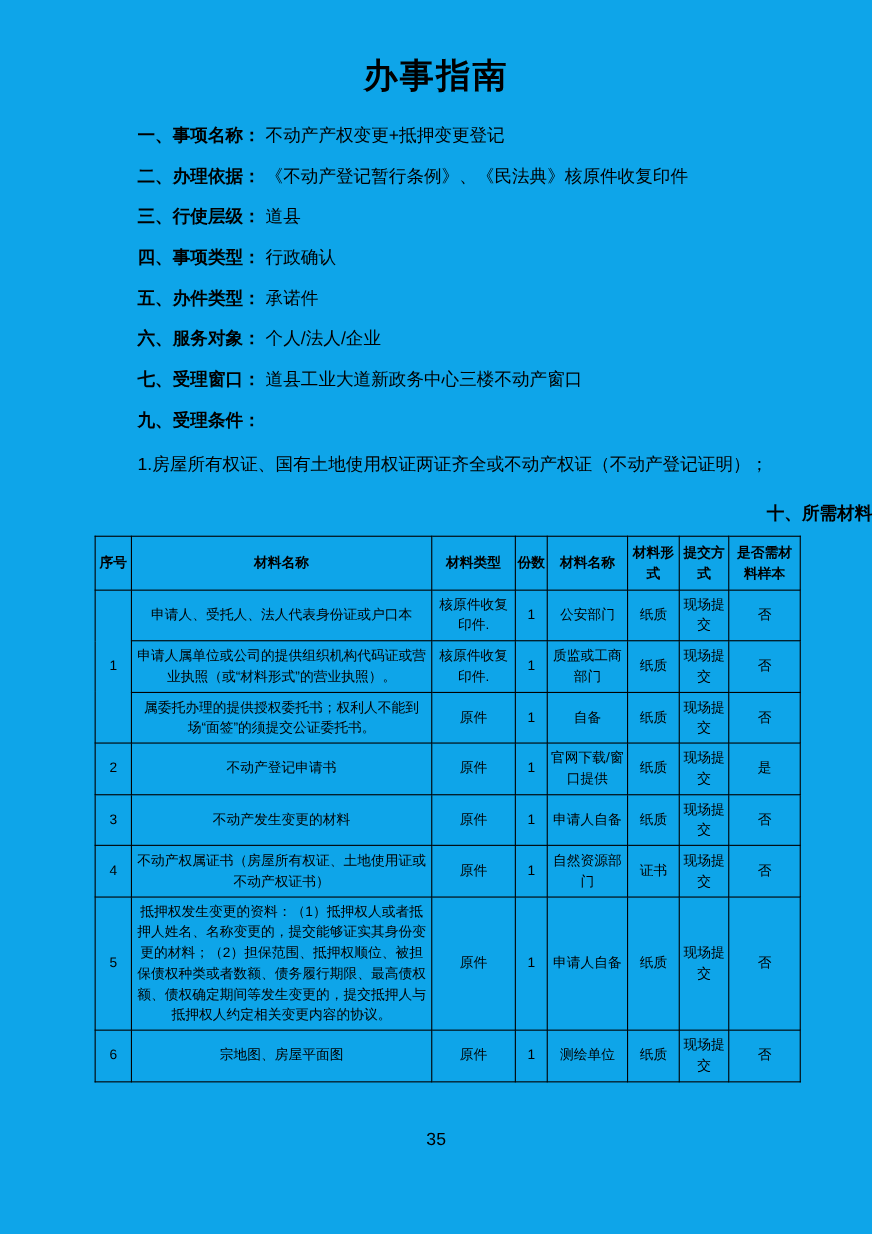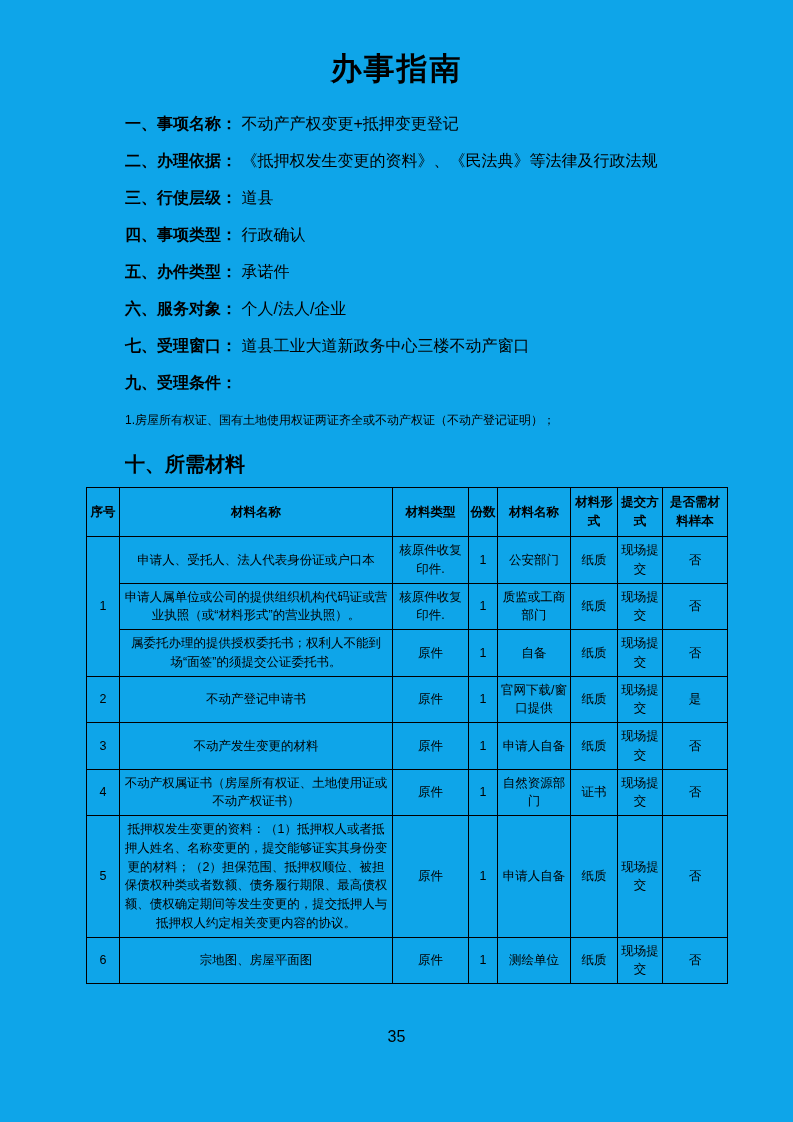--- a/index.html
+++ b/index.html
@@ -31,28 +31,29 @@
   .item {
     font-size: 16px;
     line-height: 1.0;
     margin-bottom: 21px;
     white-space: nowrap;
   }
   .item .label { font-weight: bold; }
   .item .value { font-weight: normal; }
   .cond {
     margin: 0 60px 0 125px;
-    font-size: 12px;
+    font-size: 16px;
     line-height: 1.35;
     margin-bottom: 23px;
   }
   .materials-heading {
     margin: 0 0 9px 125px;
-    font-size: 20px;
+    font-size: 16px;
     font-weight: bold;
+    text-align: right;
   }
   table.materials {
     border-collapse: collapse;
     table-layout: fixed;
     width: 641px;
     margin-left: 86px;
     font-size: 12.5px;
   }
   table.materials th,
   table.materials td {
@@ -93,21 +94,21 @@
 
   <h1 class="doc-title">办事指南</h1>
 
   <div class="items">
     <div class="item">
       <span class="label">一、事项名称：</span>
       <span class="value">不动产产权变更+抵押变更登记</span>
     </div>
     <div class="item">
       <span class="label">二、办理依据：</span>
-      <span class="value">《抵押权发生变更的资料》、《民法典》等法律及行政法规</span>
+      <span class="value">《不动产登记暂行条例》、《民法典》核原件收复印件</span>
     </div>
     <div class="item">
       <span class="label">三、行使层级：</span>
       <span class="value">道县</span>
     </div>
     <div class="item">
       <span class="label">四、事项类型：</span>
       <span class="value">行政确认</span>
     </div>
     <div class="item">

